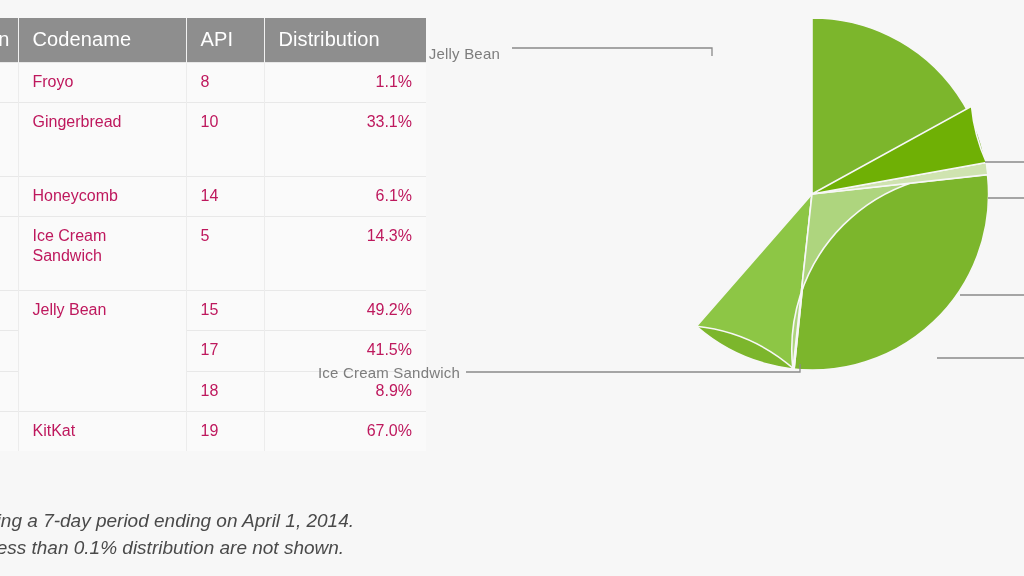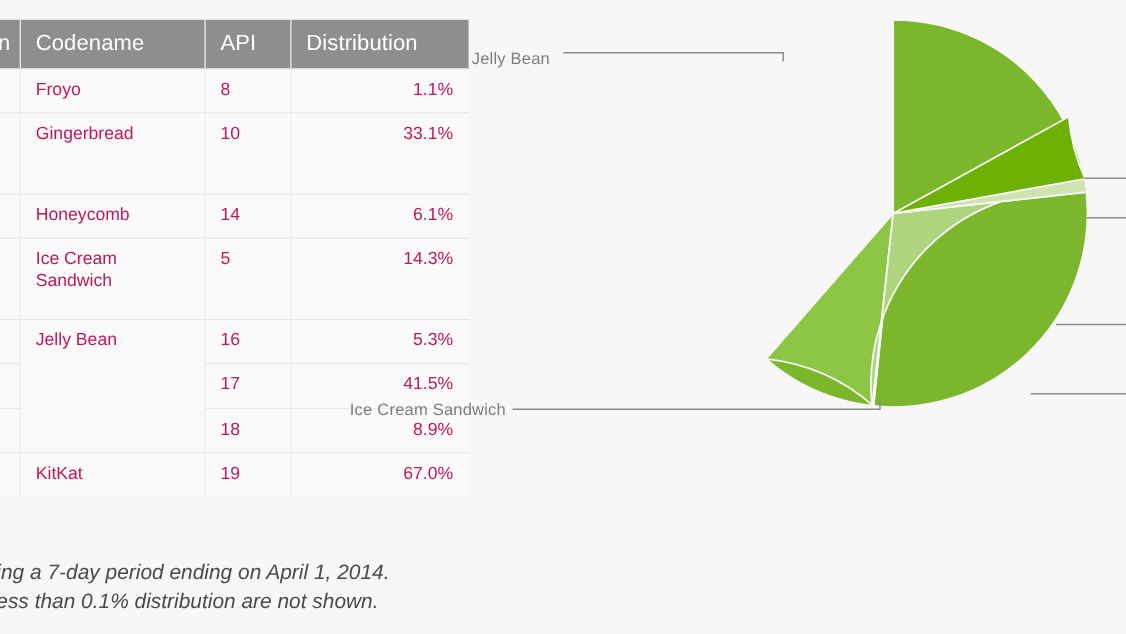--- a/index.html
+++ b/index.html
@@ -135,22 +135,22 @@
         <tr>
           <td class="tall">4.0.3 -</td>
           <td class="tall">Ice Cream Sandwich</td>
           <td class="tall">5</td>
           <td class="tall">14.3%</td>
         </tr>
 
         <tr>
           <td>4.1.x</td>
           <td>Jelly Bean</td>
-          <td>16</td>
-          <td>5.3%</td>
+          <td>15</td>
+          <td>49.2%</td>
         </tr>
 
         <tr>
           <td>4.2.x</td>
           <td class="blank"></td>
           <td>17</td>
           <td>41.5%</td>
         </tr>
 
         <tr>

